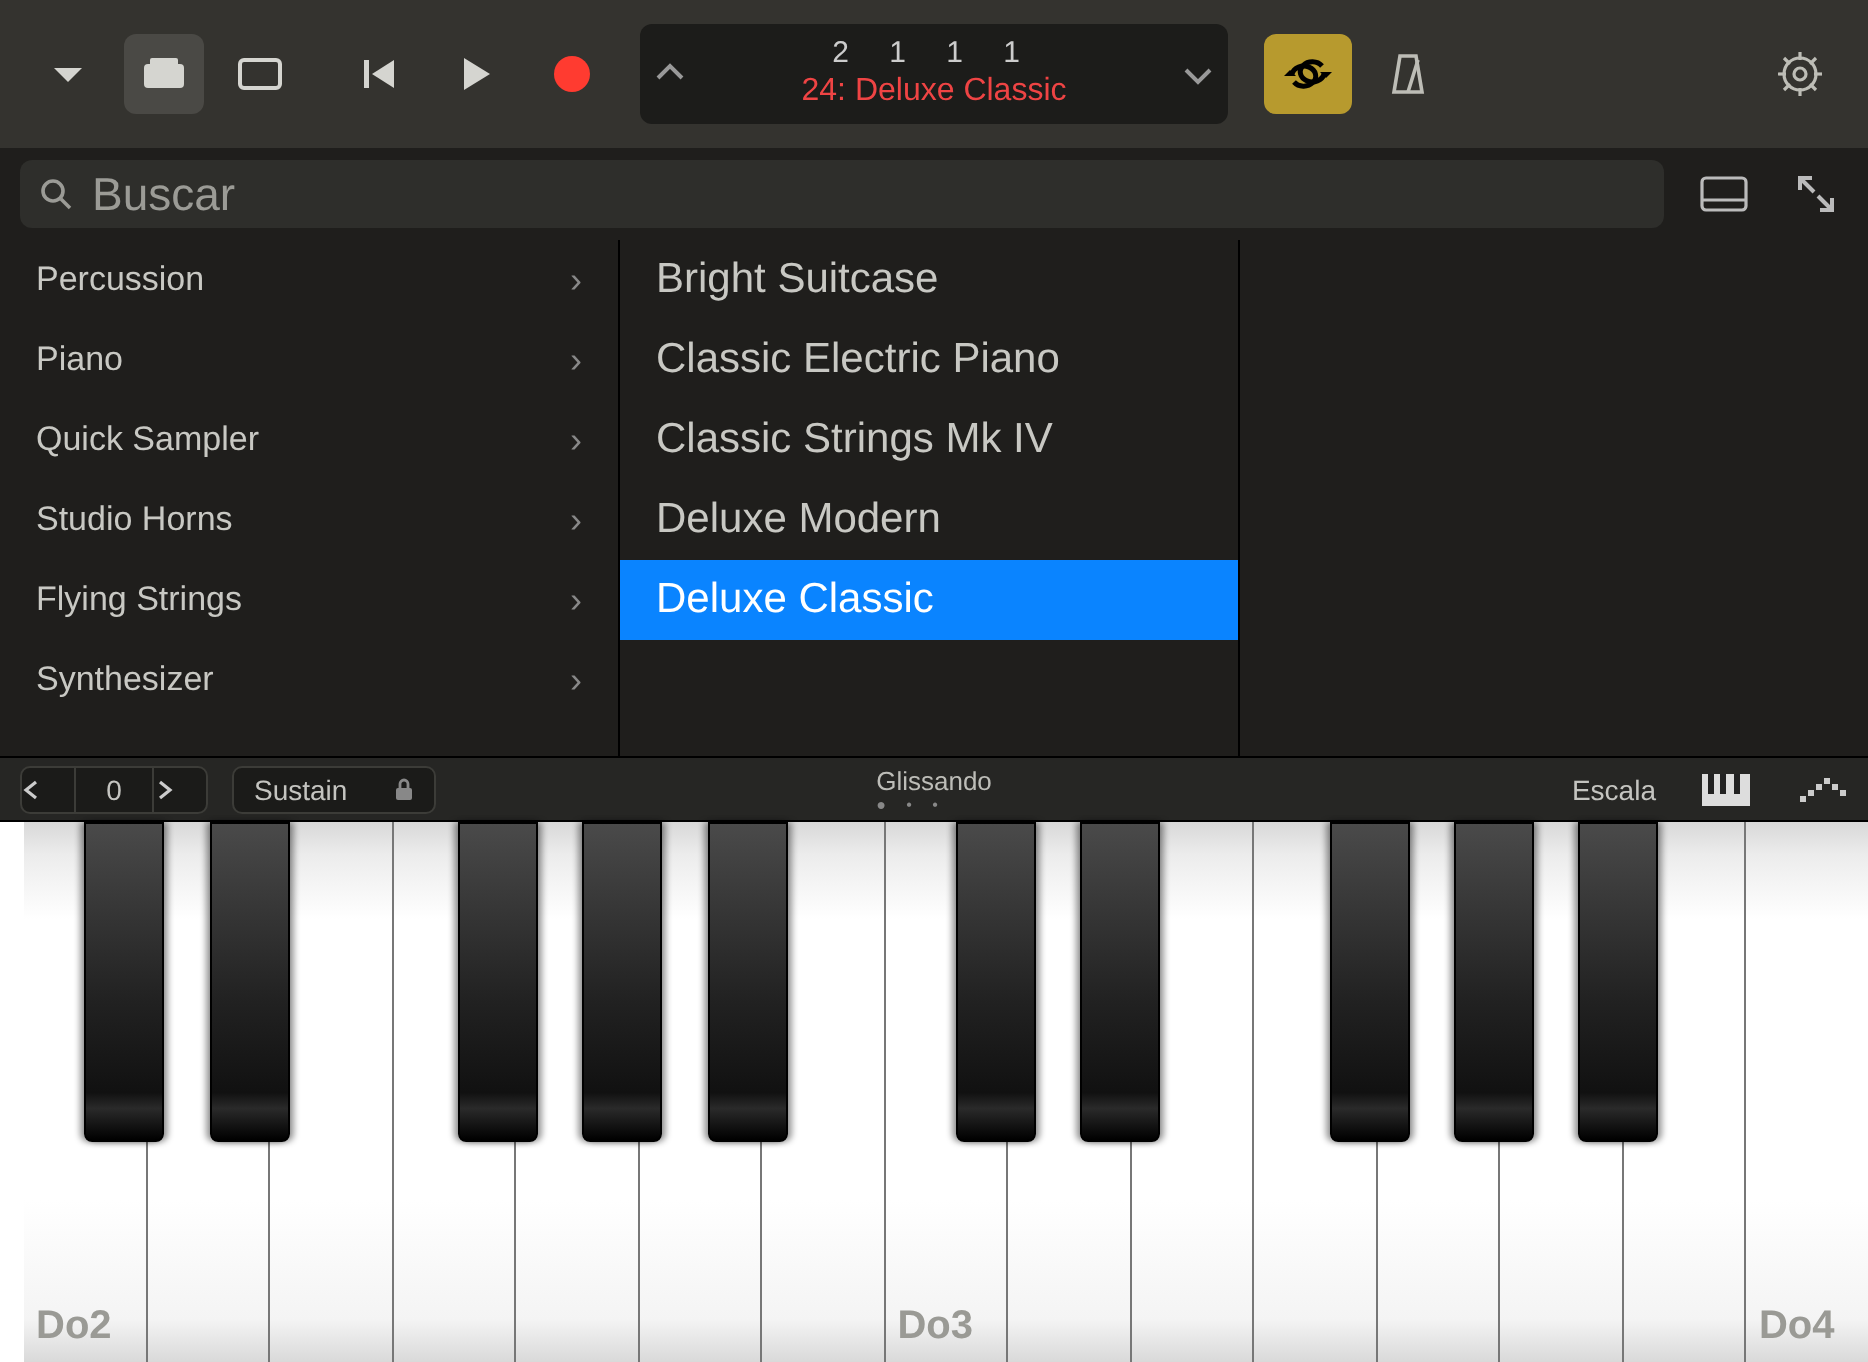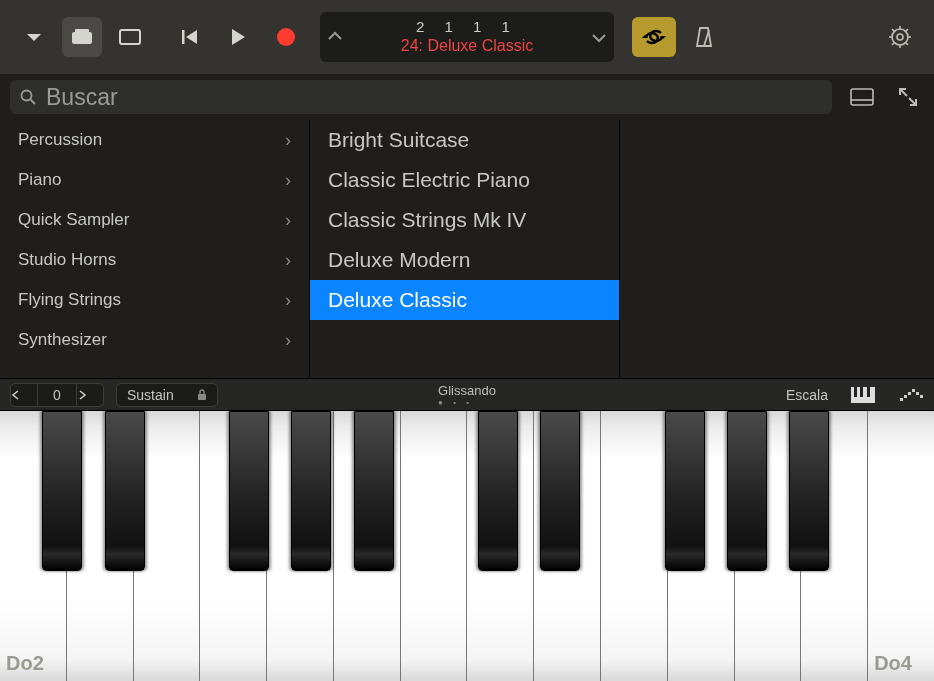--- a/index.html
+++ b/index.html
@@ -148,21 +148,21 @@
   .kb-ic { width:26px; height:20px; display:flex; align-items:center; justify-content:center; }
 
   
   .piano {
     position:absolute;
     bottom:0; left:0; right:0;
     height:271px;
     background:#fff;
     border-top:1px solid #000;
   }
-  .white-keys { position:absolute; inset:0; display:flex; }
+  .white-keys { position:absolute; inset:0; display:flex;padding-left:12px; }
   .white-key {
     flex:1;
     border-right:1px solid #777;
     background: linear-gradient(to bottom, #d8d8d8 0%, #ececec 6%, #fff 18%, #fff 70%, #f4f4f4 92%, #d9d9d9 100%);
     position:relative;
   }
   .white-key:last-child { border-right:none; }
   .white-key .lbl {
     position:absolute; bottom:6px; left:6px;
     font-size:20px; font-weight:600; color:#9a9a95;
@@ -379,20 +379,23 @@
   <div class="white-keys" id="white-keys">
       <div class="white-key">
         <div class="lbl">Do2</div>
       </div>
       <div class="white-key"></div>
       <div class="white-key"></div>
       <div class="white-key"></div>
       <div class="white-key"></div>
       <div class="white-key"></div>
       <div class="white-key"></div>
+      <div class="white-key">
+        <div class="lbl">Do3</div>
+      </div>
       <div class="white-key"></div>
       <div class="white-key"></div>
       <div class="white-key"></div>
       <div class="white-key"></div>
       <div class="white-key"></div>
       <div class="white-key"></div>
       <div class="white-key">
         <div class="lbl">Do4</div>
       </div>
     </div>

